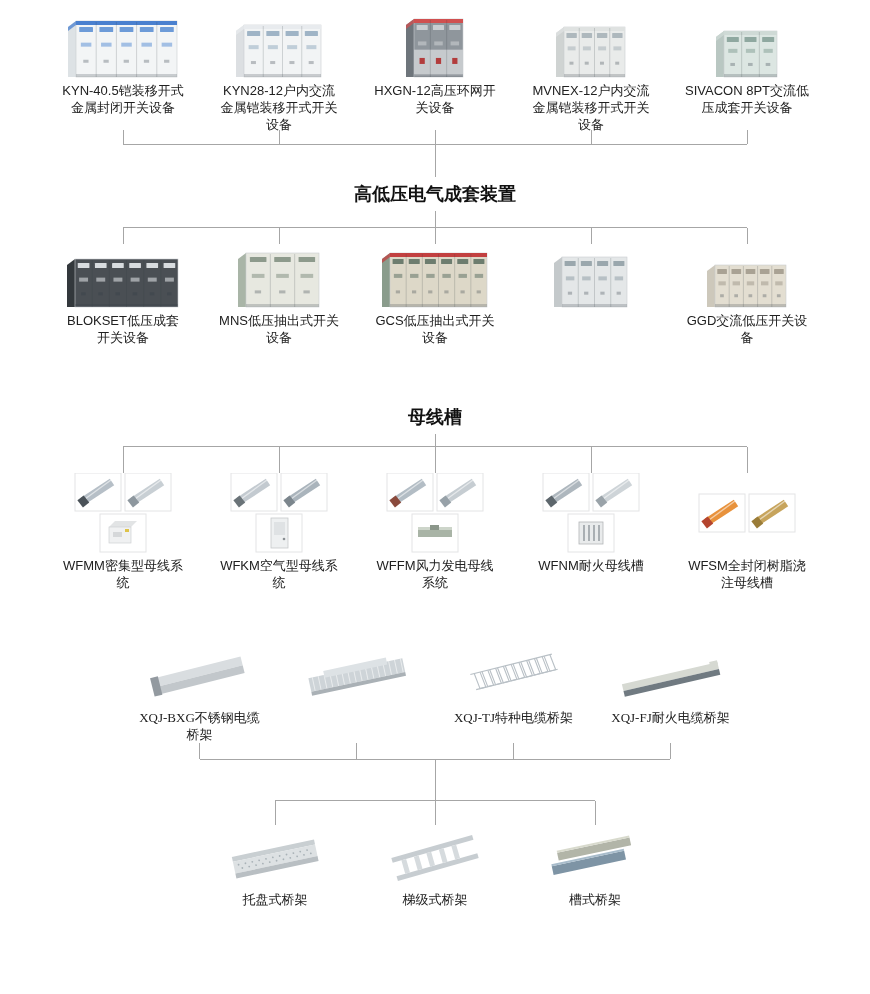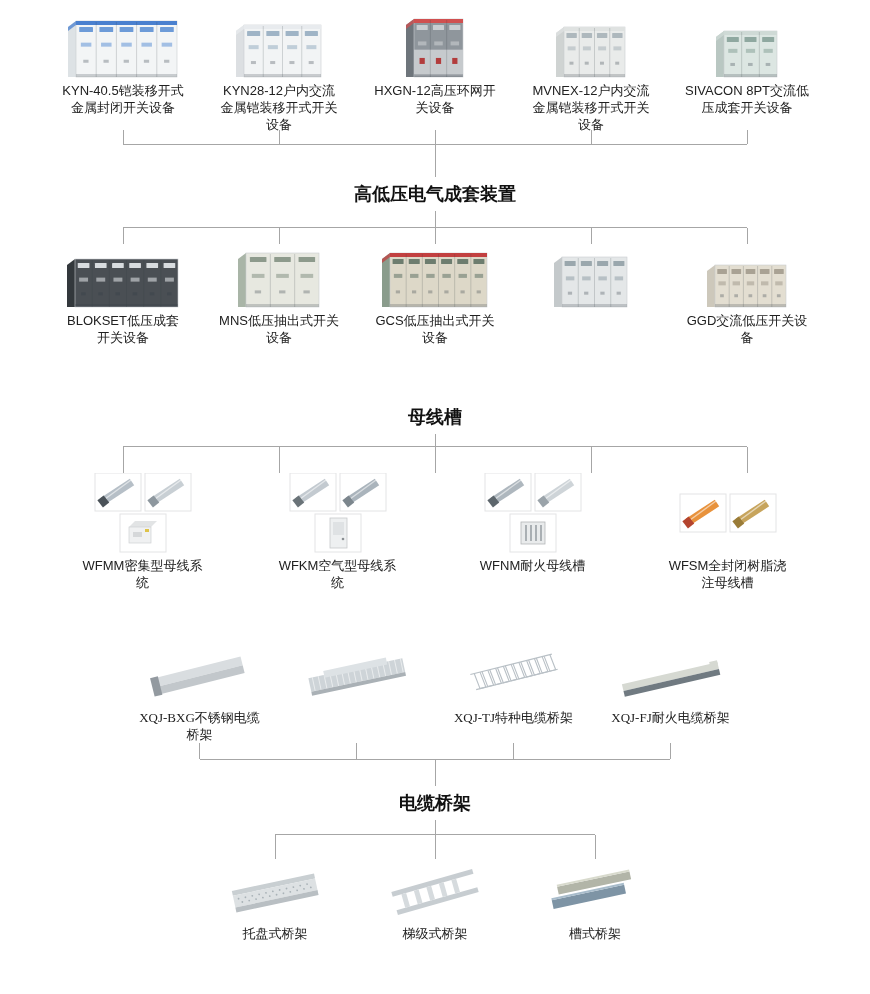--- a/index.html
+++ b/index.html
@@ -427,20 +427,41 @@
             </svg>
           </div>
           <div class="label-area" style="height: 40px;">
             <div class="label">WFKM空气型母线系统</div>
           </div>
         </div>
         <div class="col">
           <div class="img-area" style="height: 80px;">
             <svg width="100" height="80" viewBox="0 0 100 80">
               <rect x="2" y="0" width="46" height="38" fill="#ffffff" stroke="#e3e4e5"></rect>
+              <line x1="10" y1="28" x2="39" y2="9" stroke="#b3bdc5" stroke-width="8"></line>
+              <line x1="12" y1="26" x2="38" y2="7" stroke="rgba(255,255,255,0.55)" stroke-width="1.4"></line>
+              <rect x="6" y="24" width="8" height="9" fill="#8a4a3c" transform="rotate(-38 10 28)"></rect>
+              <rect x="52" y="0" width="46" height="38" fill="#ffffff" stroke="#e3e4e5"></rect>
+              <line x1="60" y1="28" x2="89" y2="9" stroke="#c6cdd2" stroke-width="8"></line>
+              <line x1="62" y1="26" x2="88" y2="7" stroke="rgba(255,255,255,0.55)" stroke-width="1.4"></line>
+              <rect x="56" y="24" width="8" height="9" fill="#97a1a8" transform="rotate(-38 60 28)"></rect>
+              <rect x="27" y="41" width="46" height="38" fill="#ffffff" stroke="#e3e4e5"></rect>
+              <rect x="33" y="56" width="34" height="8" fill="#a9b4a6"></rect>
+              <rect x="33" y="54" width="34" height="3" fill="#cdd5ca"></rect>
+              <rect x="45" y="52" width="9" height="5" fill="#8b968a"></rect>
+            </svg>
+          </div>
+          <div class="label-area" style="height: 40px;">
+            <div class="label">WFFM风力发电母线系统</div>
+          </div>
+        </div>
+        <div class="col">
+          <div class="img-area" style="height: 80px;">
+            <svg width="100" height="80" viewBox="0 0 100 80">
+              <rect x="2" y="0" width="46" height="38" fill="#ffffff" stroke="#e3e4e5"></rect>
               <line x1="10" y1="28" x2="39" y2="9" stroke="#aeb7be" stroke-width="8"></line>
               <line x1="12" y1="26" x2="38" y2="7" stroke="rgba(255,255,255,0.55)" stroke-width="1.4"></line>
               <rect x="6" y="24" width="8" height="9" fill="#5d666c" transform="rotate(-38 10 28)"></rect>
               <rect x="52" y="0" width="46" height="38" fill="#ffffff" stroke="#e3e4e5"></rect>
               <line x1="60" y1="28" x2="89" y2="9" stroke="#ced4d8" stroke-width="8"></line>
               <line x1="62" y1="26" x2="88" y2="7" stroke="rgba(255,255,255,0.55)" stroke-width="1.4"></line>
               <rect x="56" y="24" width="8" height="9" fill="#9aa3a9" transform="rotate(-38 60 28)"></rect>
               <rect x="27" y="41" width="46" height="38" fill="#ffffff" stroke="#e3e4e5"></rect>
               <rect x="38" y="49" width="24" height="22" fill="#e9ebec" stroke="#b3b6b8" stroke-width="0.8"></rect>
               <line x1="43" y1="52" x2="43" y2="68" stroke="#9aa1a6" stroke-width="1.6"></line>
@@ -564,21 +585,20 @@
           <div class="sc">
             <div class="stub" style="height: 16px;"></div>
           </div>
           <div class="sc">
             <div class="stub" style="height: 16px;"></div>
           </div>
         </div>
         <div class="hline" style="margin: 0px 79px;"></div>
         <div class="center-stub" style="height: 26px;"></div>
       </div>
-      <div class="section-title">电缆桥架</div>
       <div class="connector" style="width: 480px;">
         <div class="center-stub" style="height: 14px;"></div>
         <div class="hline" style="margin: 0px 80px;"></div>
         <div class="stub-row">
           <div class="sc">
             <div class="stub" style="height: 24px;"></div>
           </div>
           <div class="sc">
             <div class="stub" style="height: 24px;"></div>
           </div>

